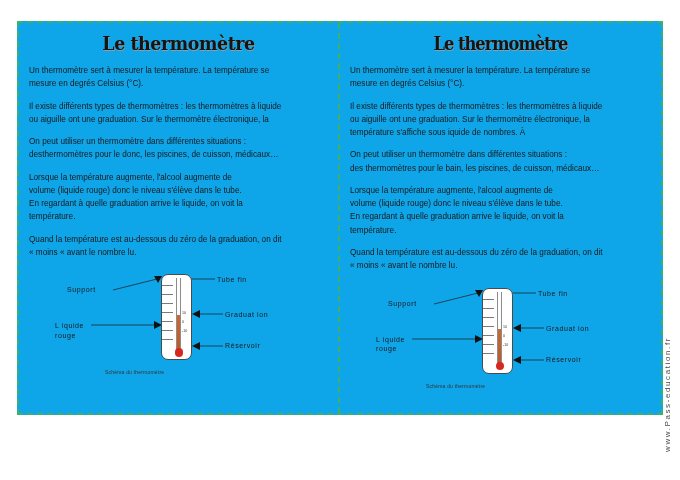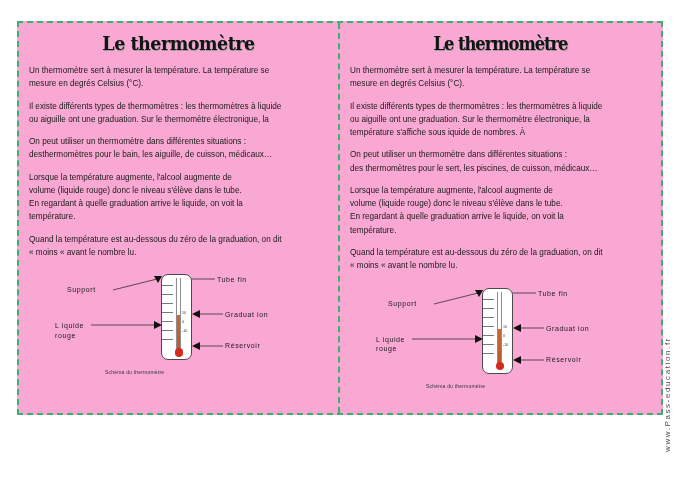--- a/index.html
+++ b/index.html
@@ -18,21 +18,21 @@
   
   #worksheet {
     position: absolute;
     left: 17px;
     top: 21px;
     width: 646px;
     height: 394px;
     border: 2px dashed #3faf6e;
     box-sizing: border-box;
     display: flex;
-    background: #f9a8d4;
+    background: #0ea5e9;
   }
 
   .panel {
     width: 50%;
     box-sizing: border-box;
     position: relative;
     padding: 4px 10px 0 10px;
   }
   .panel.left  { border-right: 2px dashed #3faf6e; }
 
@@ -192,21 +192,21 @@
       <span class="ln">mesure en degrés Celsius (°C).</span>
     </div>
 
     <div class="para justified">
       <span class="ln"> Il existe différents types de thermomètres : les thermomètres à liquide</span>
       <span class="ln">ou aiguille ont une graduation. Sur le thermomètre électronique, la</span>
     </div>
 
     <div class="para">
       <span class="ln">On peut utiliser un thermomètre dans différentes situations :</span>
-      <span class="ln"> desthermomètres pour le bain, les aiguille, de cuisson, médicaux…</span>
+      <span class="ln"> desthermomètres pour le donc, les piscines, de cuisson, médicaux…</span>
     </div>
 
     <div class="para">
       <span class="ln">Lorsque la température augmente, l'alcool augmente de</span>
       <span class="ln">volume (liquide rouge) donc le niveau s'élève dans le tube.</span>
       <span class="ln">En regardant à quelle graduation arrive le liquide, on voit la</span>
       <span class="ln">température.</span>
     </div>
 
     <div class="para justified">
@@ -275,21 +275,21 @@
     </div>
 
     <div class="para justified">
       <span class="ln"> Il existe différents types de thermomètres : les thermomètres à liquide</span>
       <span class="ln">ou aiguille ont une graduation. Sur le thermomètre électronique, la</span>
       <span class="ln">température s'affiche sous iquide de nombres. À</span>
     </div>
 
     <div class="para">
       <span class="ln">On peut utiliser un thermomètre dans différentes situations :</span>
-      <span class="ln"> des thermomètres pour le sert, les piscines, de cuisson, médicaux…</span>
+      <span class="ln"> des thermomètres pour le bain, les piscines, de cuisson, médicaux…</span>
     </div>
 
     <div class="para">
       <span class="ln">Lorsque la température augmente, l'alcool augmente de</span>
       <span class="ln">volume (liquide rouge) donc le niveau s'élève dans le tube.</span>
       <span class="ln">En regardant à quelle graduation arrive le liquide, on voit la</span>
       <span class="ln">température.</span>
     </div>
 
     <div class="para justified">

